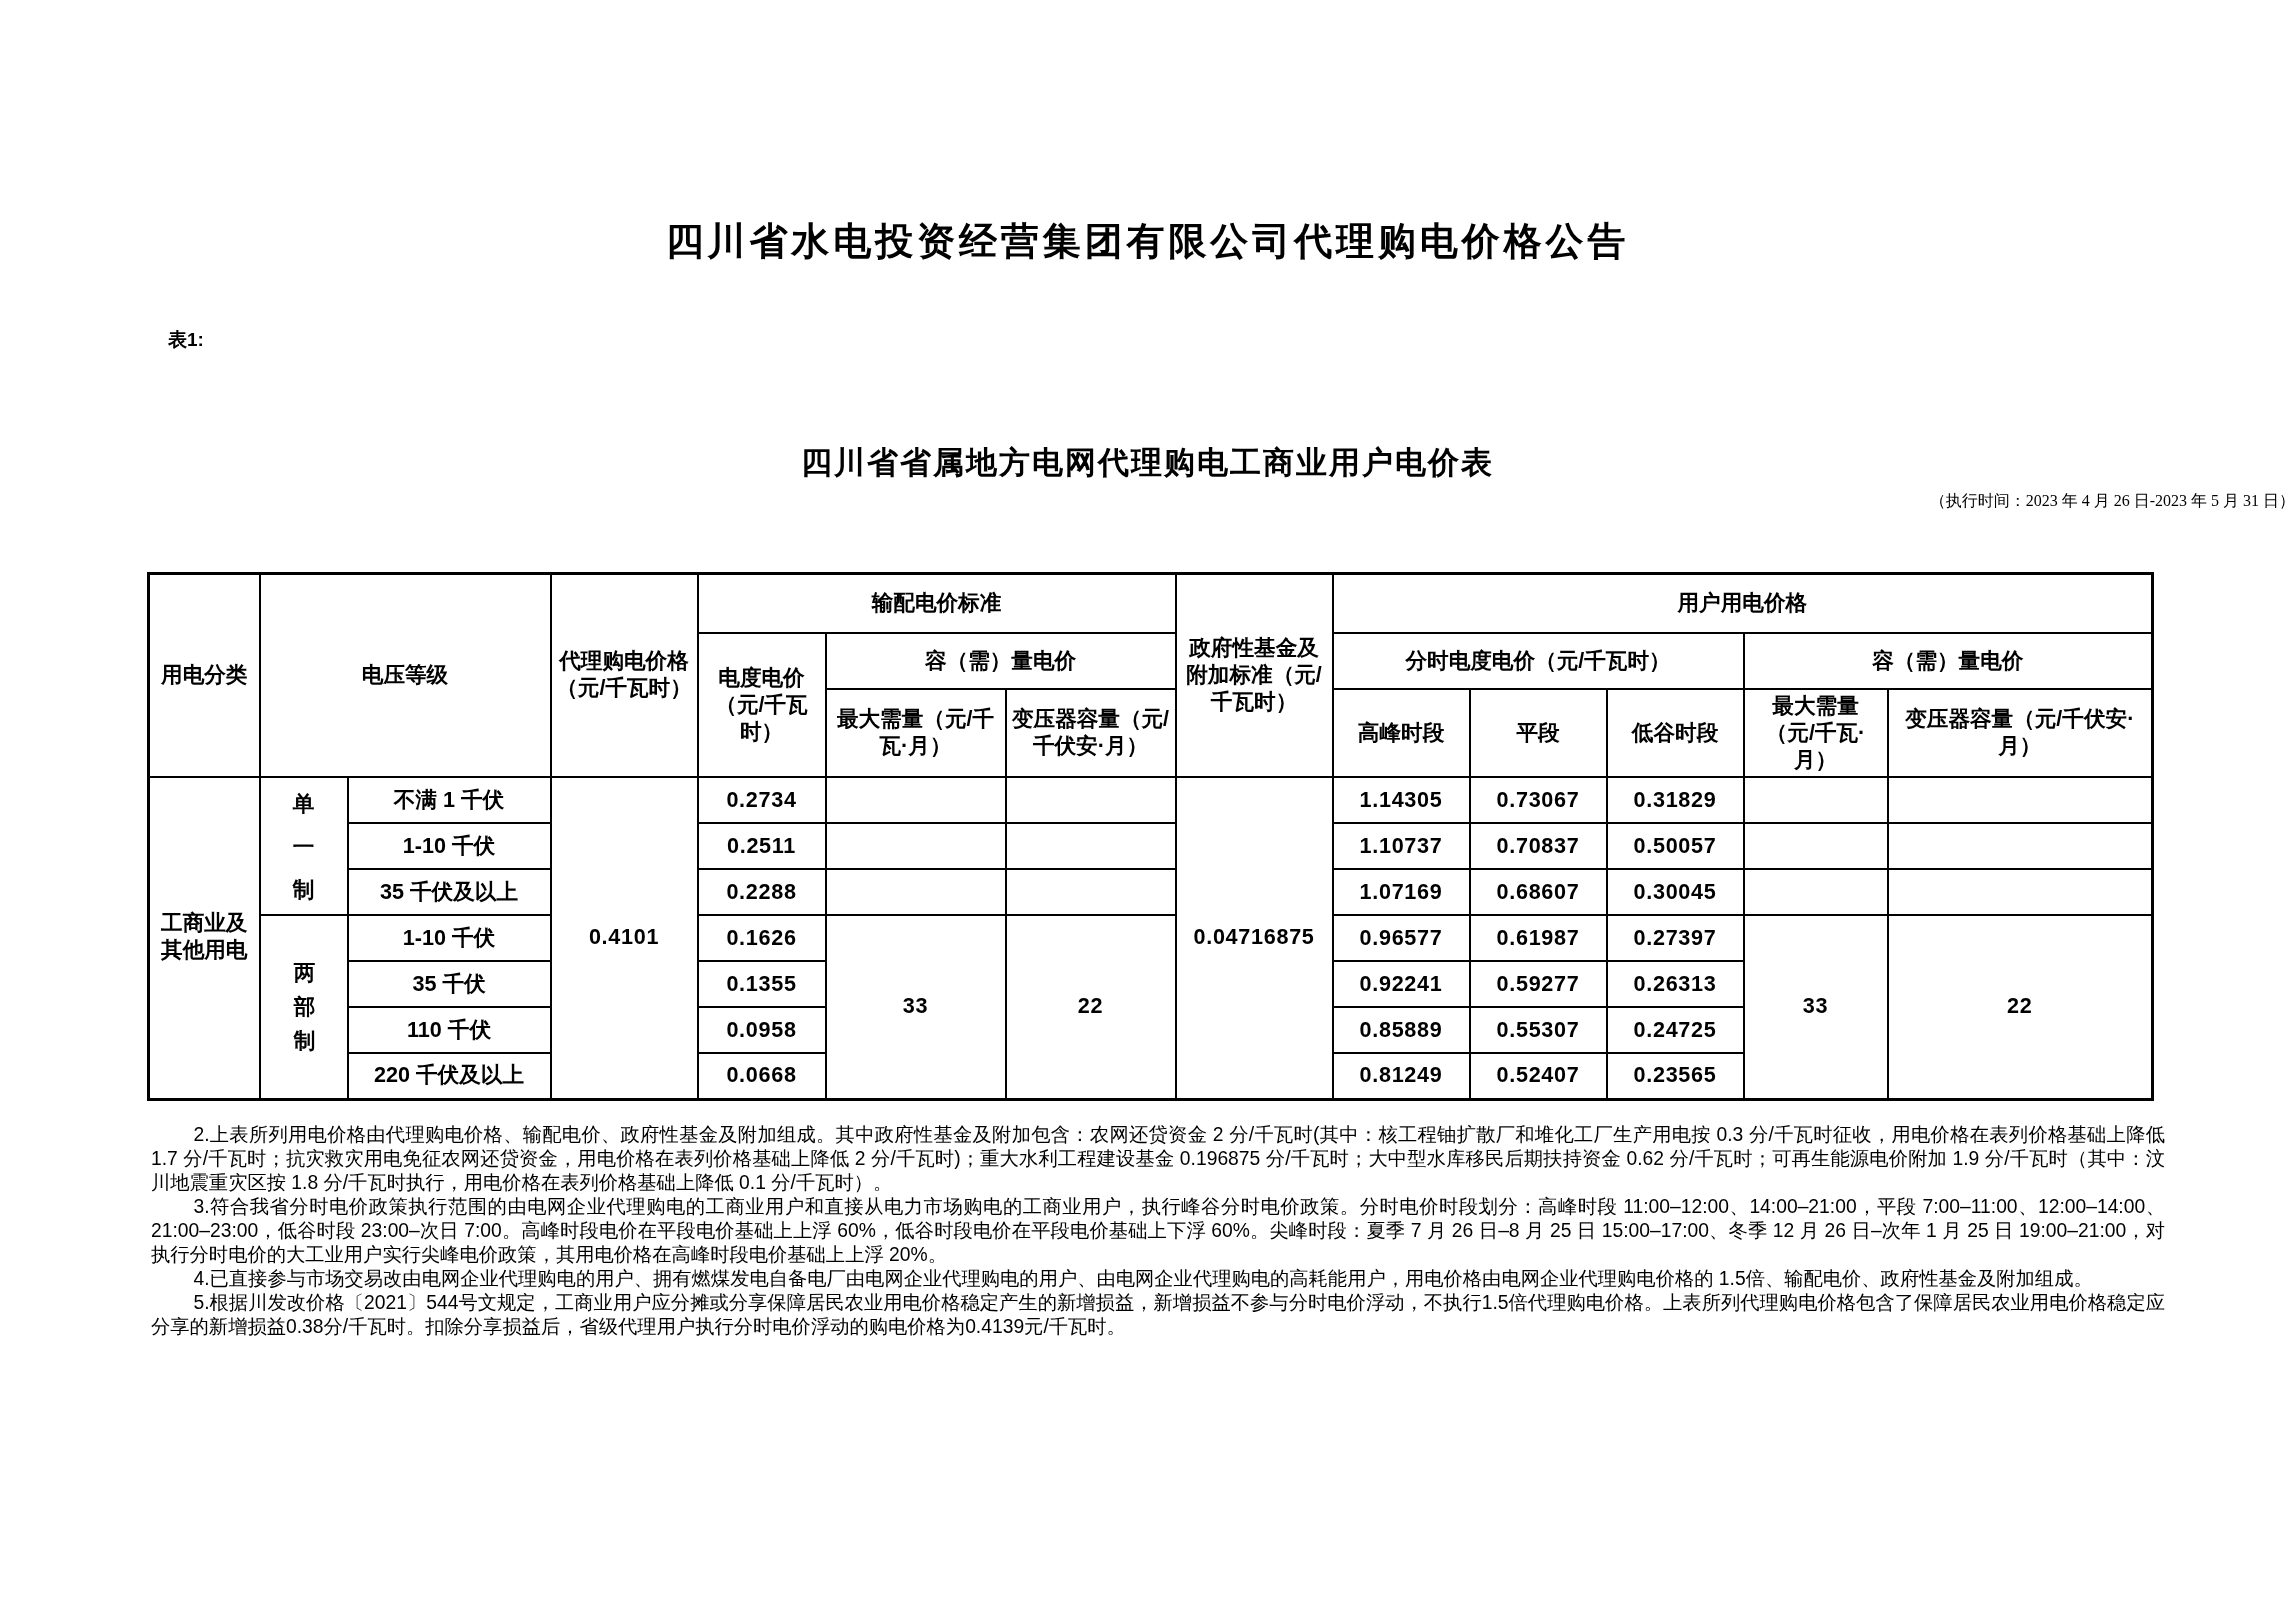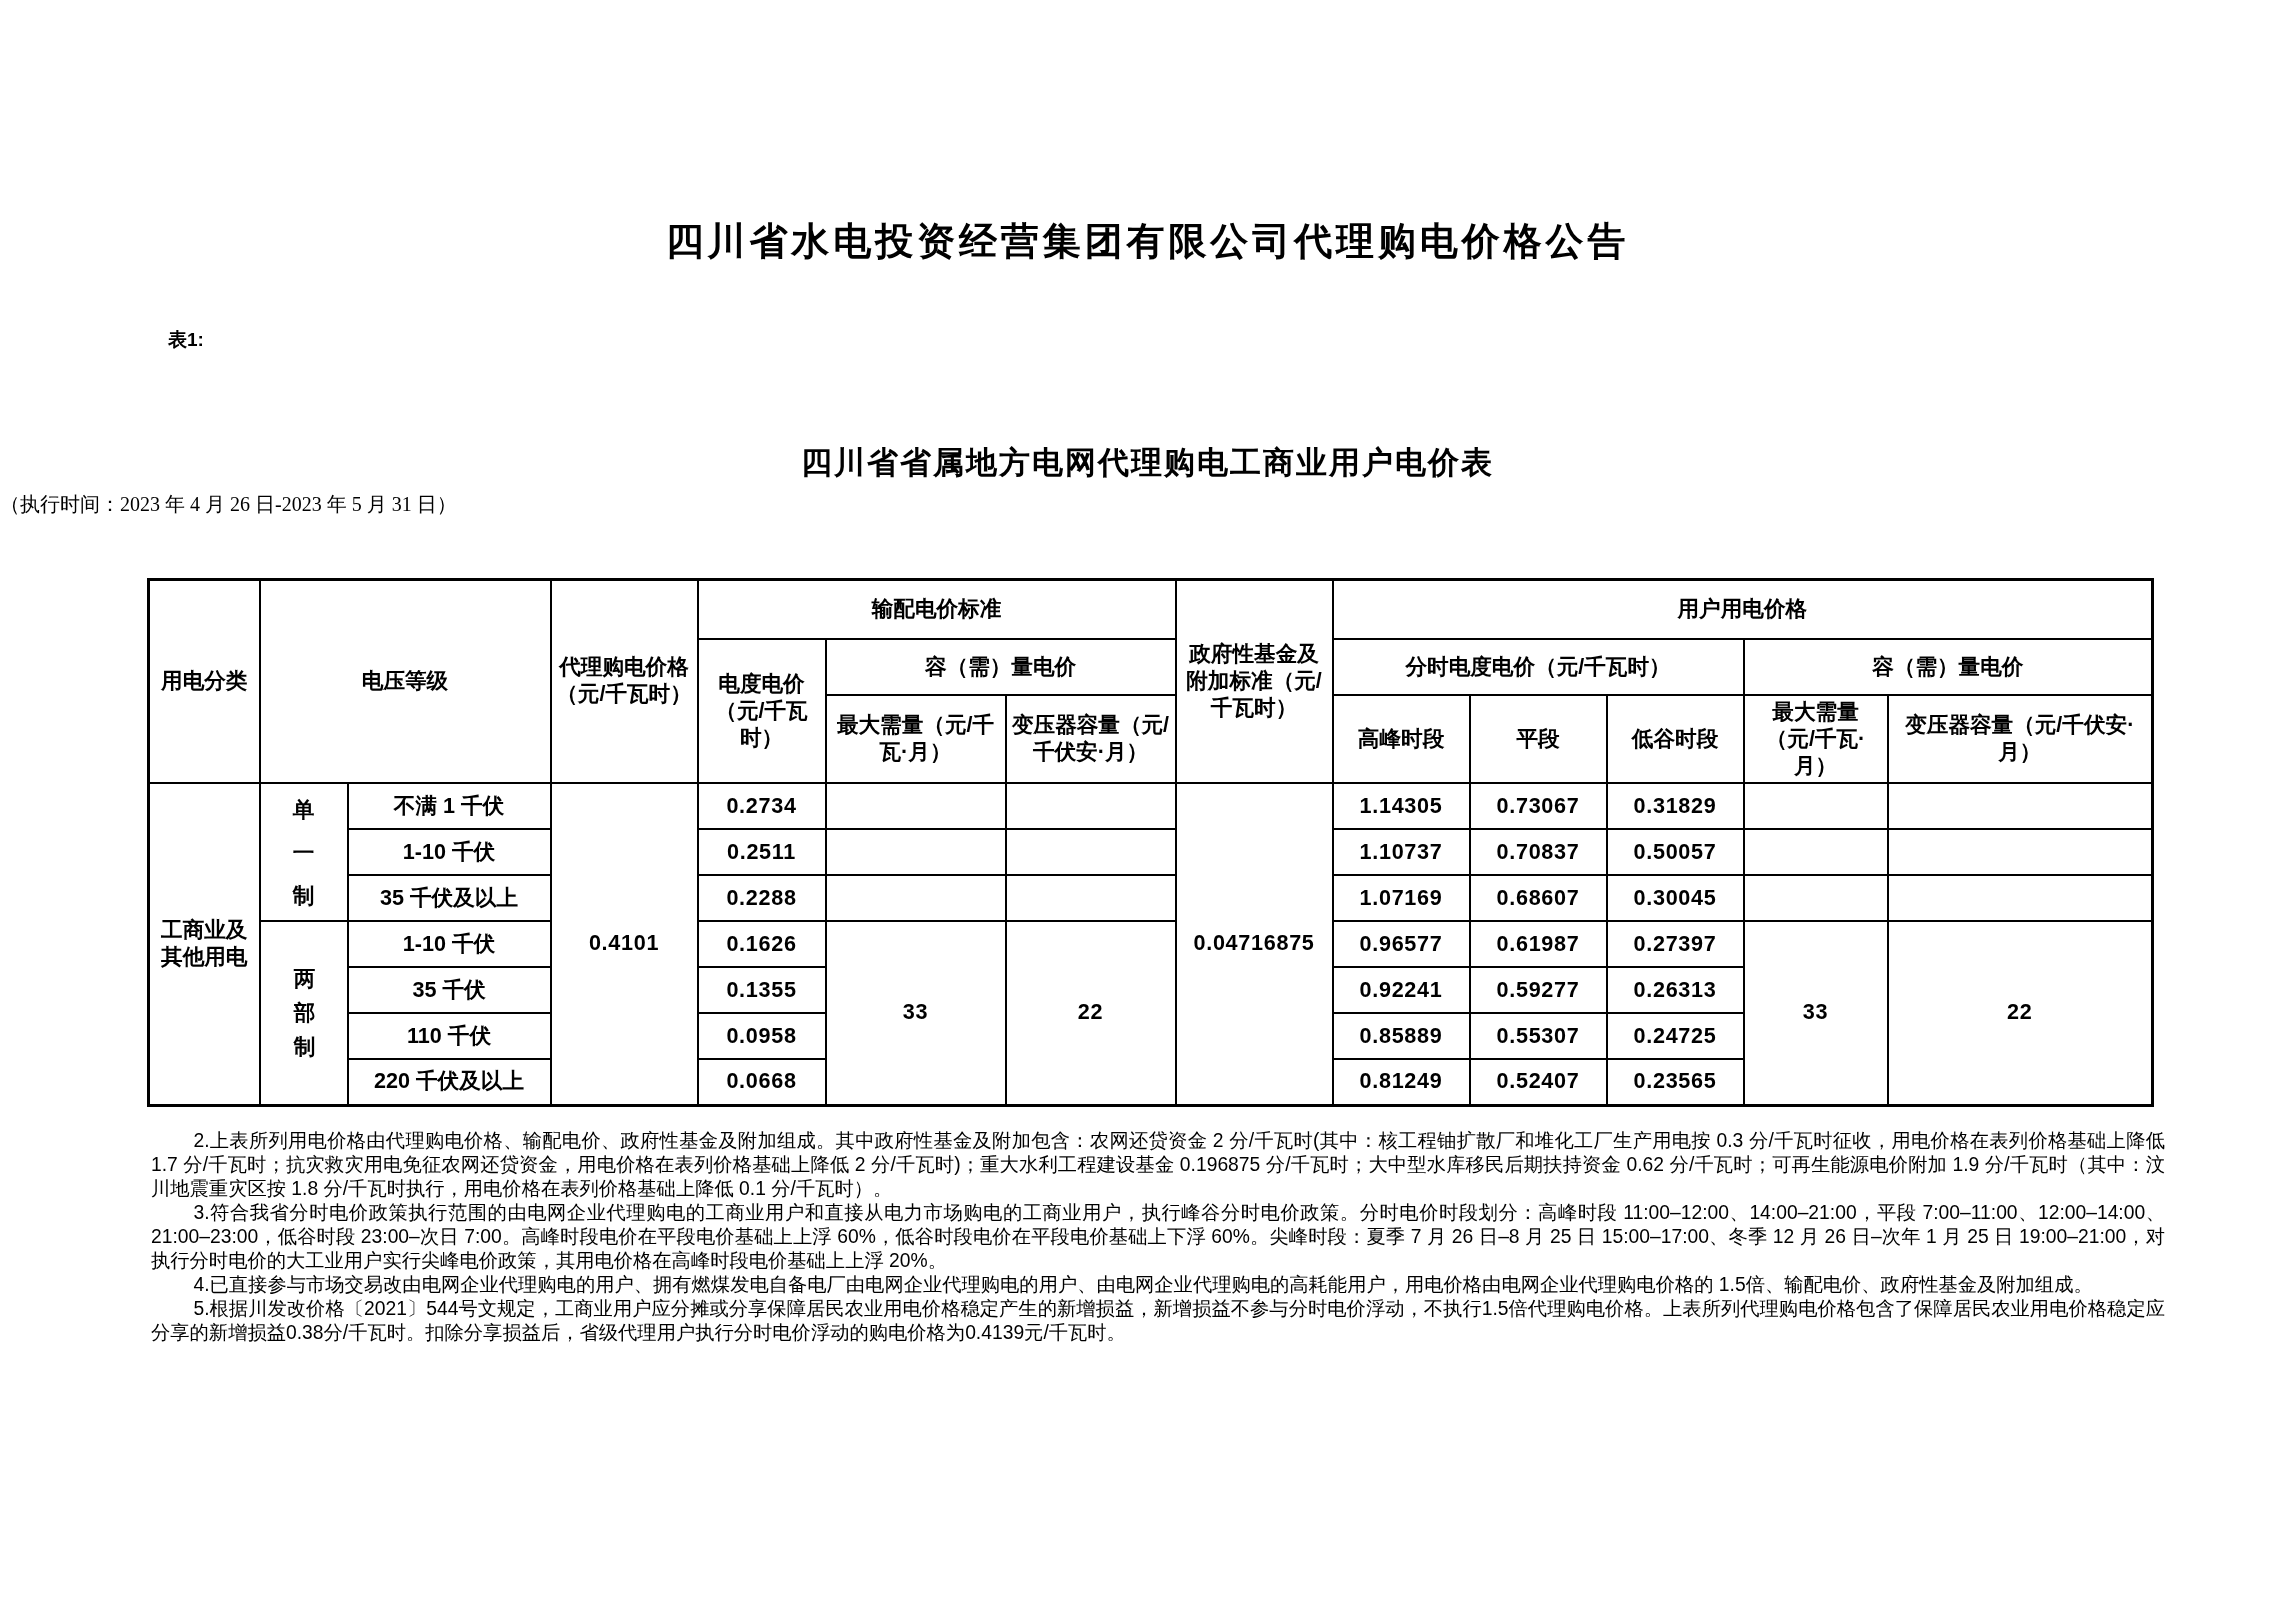--- a/index.html
+++ b/index.html
@@ -30,23 +30,24 @@
   }
   .table-title {
     margin-top: 89px;
     text-align: center;
     font-size: 31px;
     font-weight: bold;
     letter-spacing: 2px;
   }
   .exec-time {
     margin-top: 6.5px;
-    text-align: left;
-    font-size: 20px;
+    text-align: right;
+    font-size: 16px;
     font-family: "Liberation Serif", "DejaVu Serif", serif;
+    margin-left: 33px;
   }
   table.price-table {
     border-collapse: collapse;
     table-layout: fixed;
     width: 2002px;
     margin: 60px 0 0 147px;
     border: 3.9px solid #000;
   }
   .price-table th, .price-table td {
     border: 2px solid #000;
@@ -73,20 +74,21 @@
     margin: 0 auto;
     word-break: break-all;
     white-space: normal;
   }
   .vert3 div { line-height: 43px; }
   .vert4 div { line-height: 34px; text-align: right; }
   .wrap2 div {
     width: 92px;
     margin: 12px auto;
     word-break: break-all;
+    font-family: Liberation Mono, monospace;
   }
   .notes {
     width: 2014px;
     margin: 22px 0 0 151px;
     font-size: 19.3px;
     line-height: 24px;
     text-align: justify;
     font-weight: normal;
   }
   .notes p { margin: 0; }

